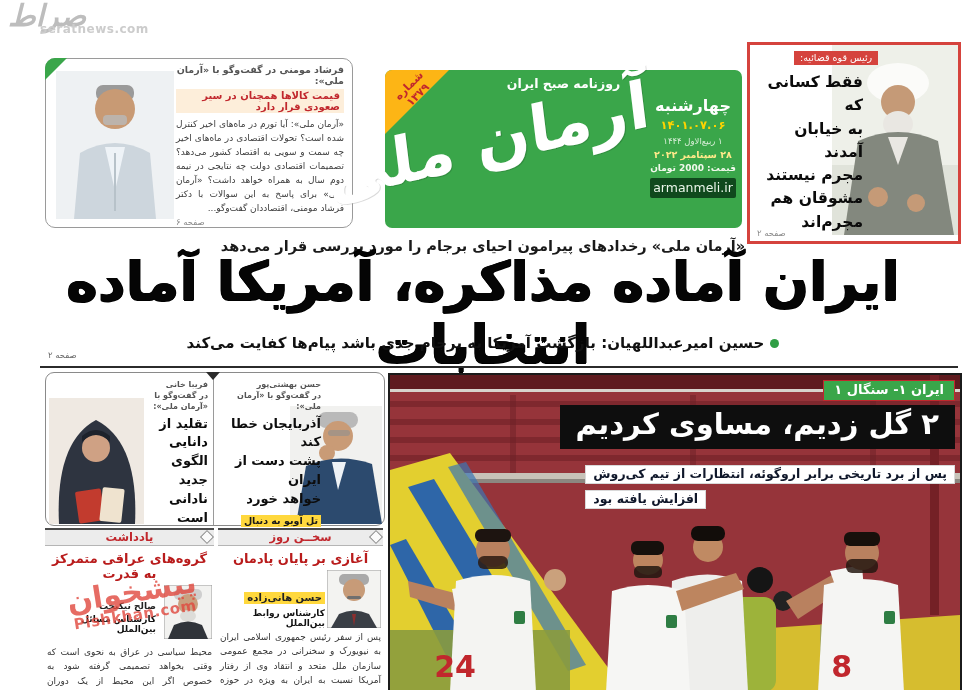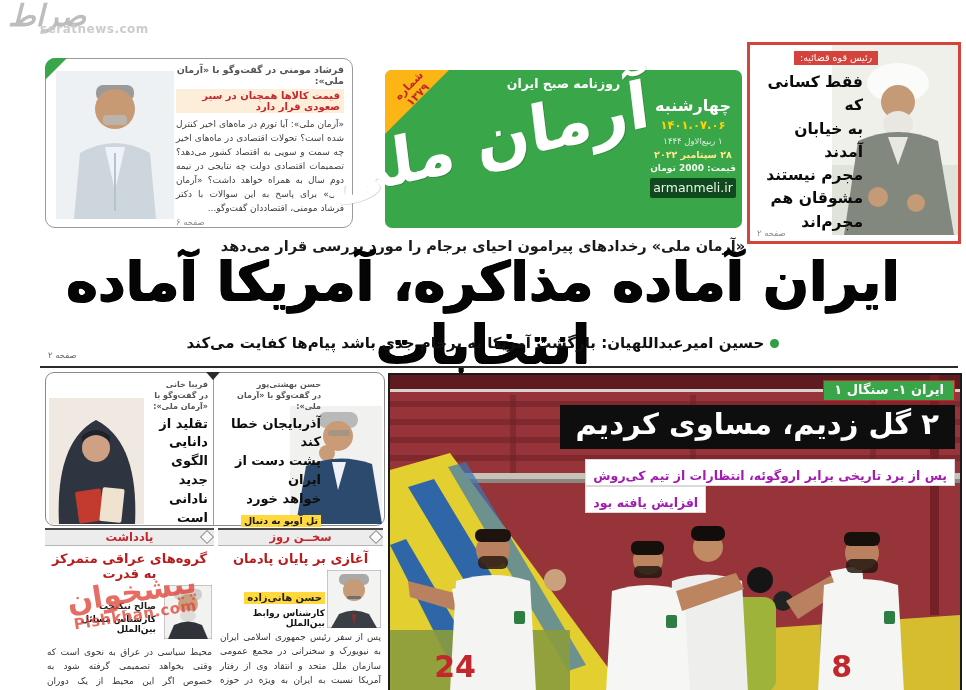--- a/index.html
+++ b/index.html
@@ -98,21 +98,21 @@
   .pishkhan .cal{font-size:30px;font-weight:bold;display:block;line-height:.9;}
   .pishkhan .site{font-size:15px;font-weight:bold;letter-spacing:.5px;}
 
   
   .photo{left:388px;top:373px;width:570px;height:317px;border:2px solid #1b1b1b;overflow:hidden;background:#96343a;}
   .ph-score{position:absolute;top:5px;right:5px;background:#3aa64a;border:1.5px solid #c1272d;color:#fff;
       font-size:13px;font-weight:bold;padding:1px 10px 3px;z-index:4;}
   .ph-hl{position:absolute;top:30px;right:5px;background:#0e0e0e;color:#fff;font-size:29px;font-weight:bold;
       padding:2px 16px 8px;z-index:4;white-space:nowrap;}
   .ph-sub{position:absolute;top:84px;right:5px;z-index:4;display:flex;flex-direction:column;align-items:flex-end;}
-  .ph-sub span{background:#fff;color:#a21caf;font-size:12.5px;font-weight:bold;padding:8px 7px 2px;margin-top:0;border:1px solid #d9d9d9;}
+  .ph-sub span{background:#fff;color:#0f172a;font-size:12.5px;font-weight:bold;padding:0 7px 2px;margin-top:6px;border:1px solid #d9d9d9;}
 </style>
 </head>
 <body>
 
 <div class="page">
 
   <div class="abs serat">
     <span class="cal">صراط</span>
     <span class="site">seratnews.com</span>
   </div>

